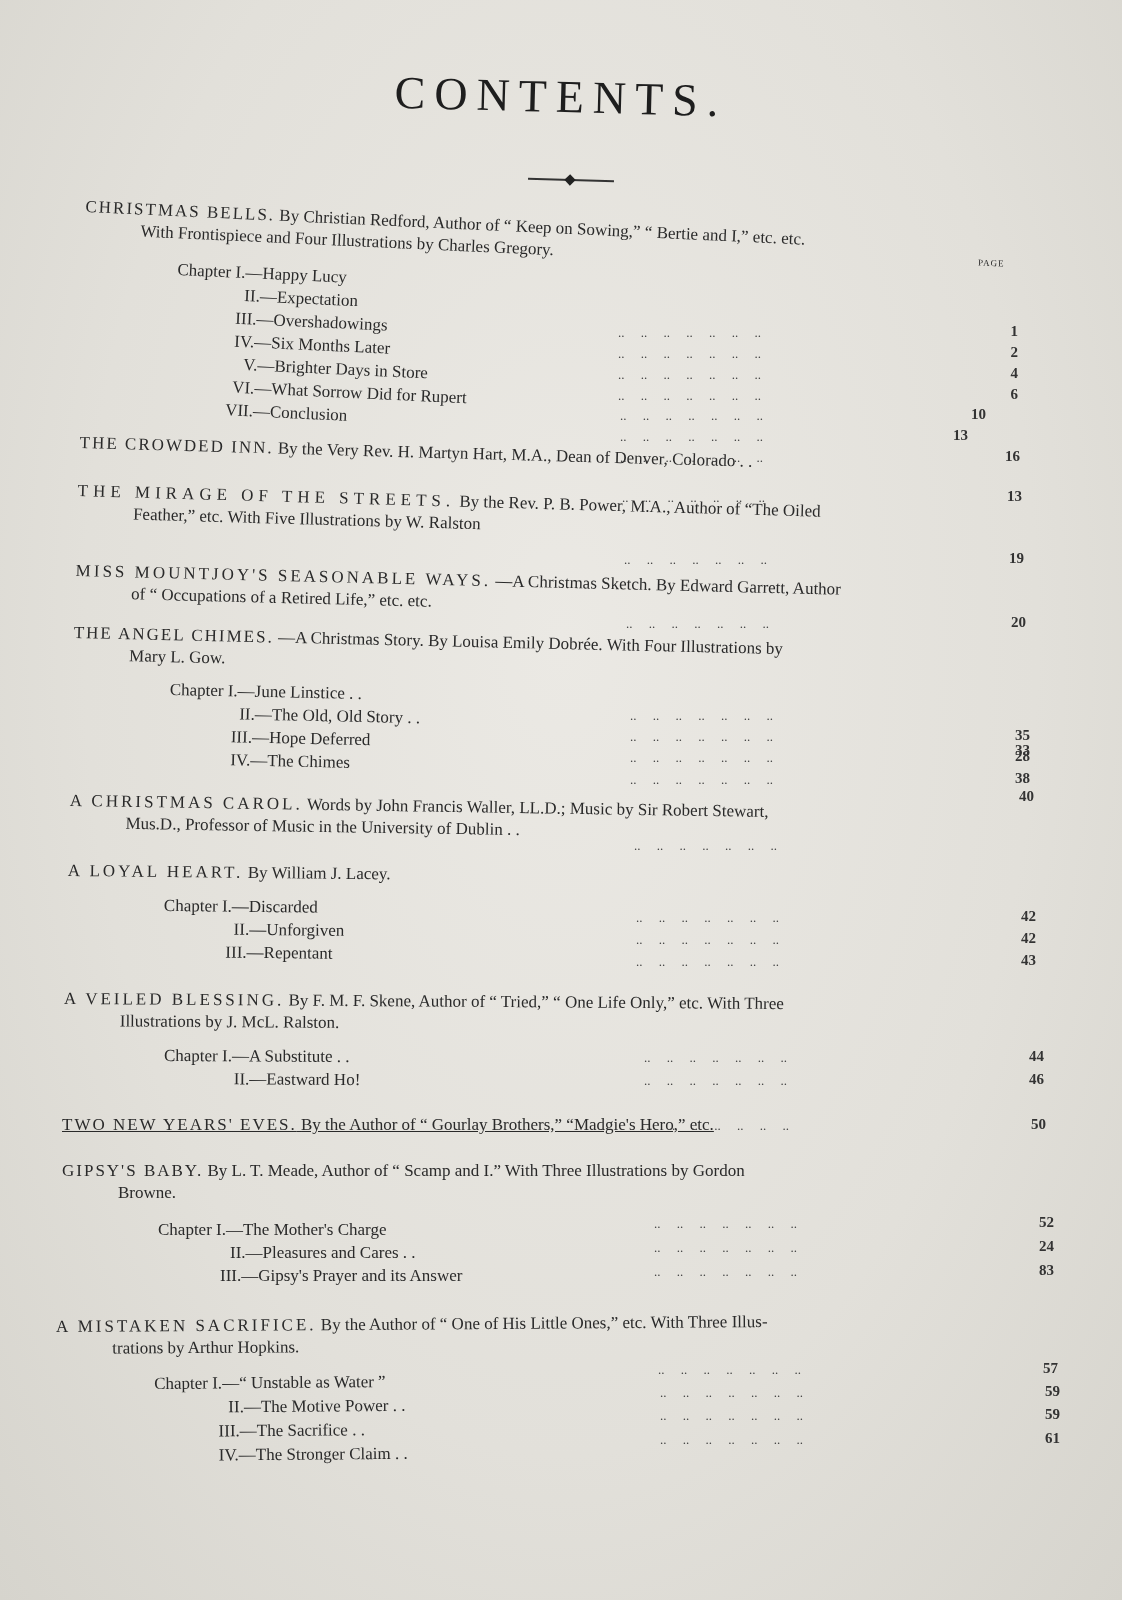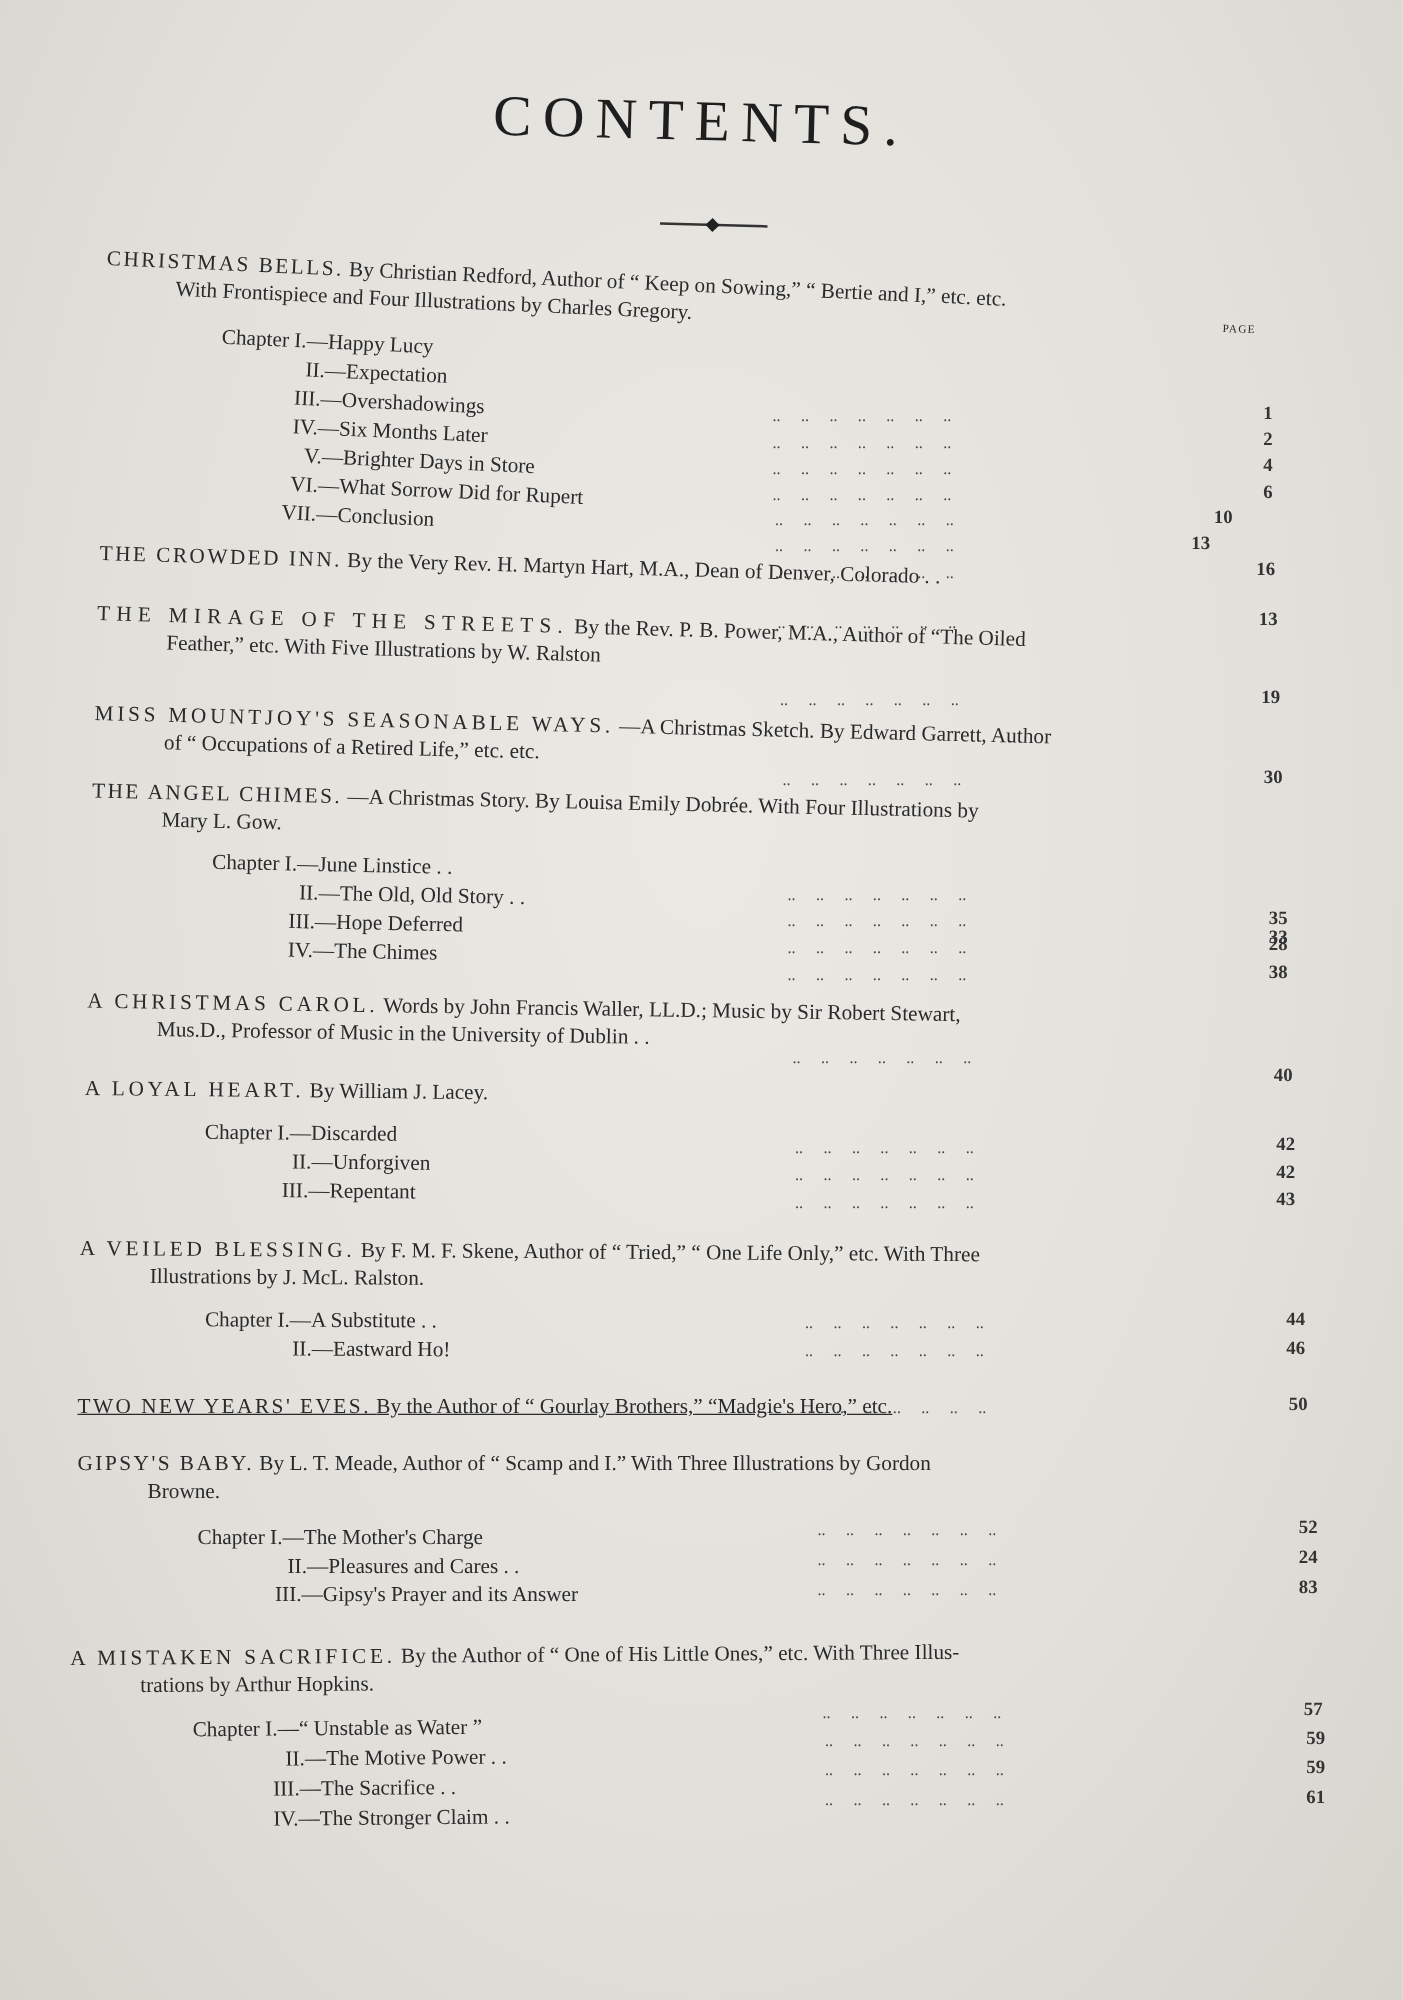--- a/index.html
+++ b/index.html
@@ -66,21 +66,21 @@
       <span>By the Rev. P. B. Power, M.A., Author of “The Oiled</span><br>
       <span style="padding-left:56px">Feather,” etc. With Five Illustrations by W. Ralston</span>
     </div>
     <span class="pg" style="left:994px;top:550px">19</span>
 
     <div class="entry" style="left:76px;top:560px;transform:rotate(1.4deg);transform-origin:left top;">
       <span class="head" style="letter-spacing:3px">MISS MOUNTJOY'S SEASONABLE WAYS.</span>
       <span>—A Christmas Sketch. By Edward Garrett, Author</span><br>
       <span style="padding-left:56px">of “ Occupations of a Retired Life,” etc. etc.</span>
     </div>
-    <span class="pg" style="left:996px;top:614px">30</span>
+    <span class="pg" style="left:996px;top:614px">20</span>
 
     <div class="entry" style="left:74px;top:622px;transform:rotate(1.3deg);transform-origin:left top;">
       <span class="head">THE ANGEL CHIMES.</span>
       <span>—A Christmas Story. By Louisa Emily Dobrée. With Four Illustrations by</span><br>
       <span style="padding-left:56px">Mary L. Gow.</span>
     </div>
     <div class="entry" style="left:170px;top:678px;transform:rotate(1.2deg);transform-origin:left top;line-height:23px;">
       <div><span>Chapter I.</span><span>—June Linstice . .</span></div>
       <div style="padding-left:70px"><span>II.</span><span>—The Old, Old Story . .</span></div>
       <div style="padding-left:62px"><span>III.</span><span>—Hope Deferred</span></div>
@@ -89,21 +89,21 @@
     <span class="pg" style="left:1000px;top:742px">33</span>
     <span class="pg" style="left:1000px;top:727px">35</span>
     <span class="pg" style="left:1000px;top:748px">28</span>
     <span class="pg" style="left:1000px;top:770px">38</span>
 
     <div class="entry" style="left:70px;top:790px;transform:rotate(0.9deg);transform-origin:left top;">
       <span class="head" style="letter-spacing:3px">A CHRISTMAS CAROL.</span>
       <span>Words by John Francis Waller, LL.D.; Music by Sir Robert Stewart,</span><br>
       <span style="padding-left:56px">Mus.D., Professor of Music in the University of Dublin . .</span>
     </div>
-    <span class="pg" style="left:1004px;top:853px">40</span>
+    <span class="pg" style="left:1004px;top:788px">40</span>
 
     <div class="entry" style="left:68px;top:860px;transform:rotate(0.6deg);transform-origin:left top;">
       <span class="head" style="letter-spacing:3px">A LOYAL HEART.</span>
       <span>By William J. Lacey.</span>
     </div>
     <div class="entry" style="left:164px;top:894px;transform:rotate(0.6deg);transform-origin:left top;line-height:23px;">
       <div><span>Chapter I.</span><span>—Discarded</span></div>
       <div style="padding-left:70px"><span>II.</span><span>—Unforgiven</span></div>
       <div style="padding-left:62px"><span>III.</span><span>—Repentant</span></div>
     </div>

